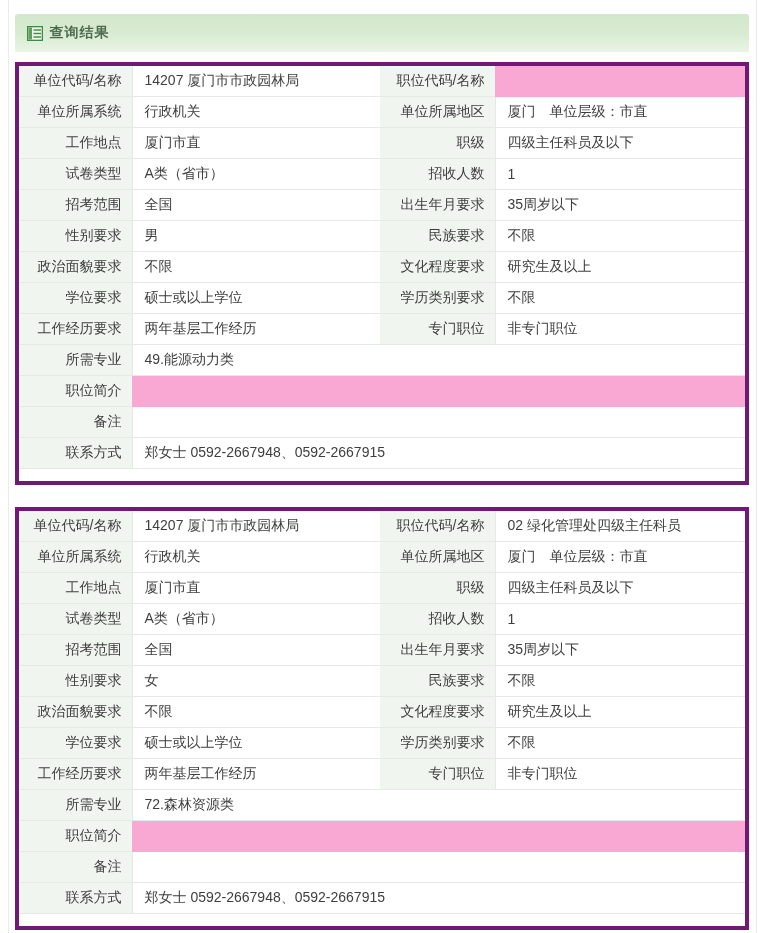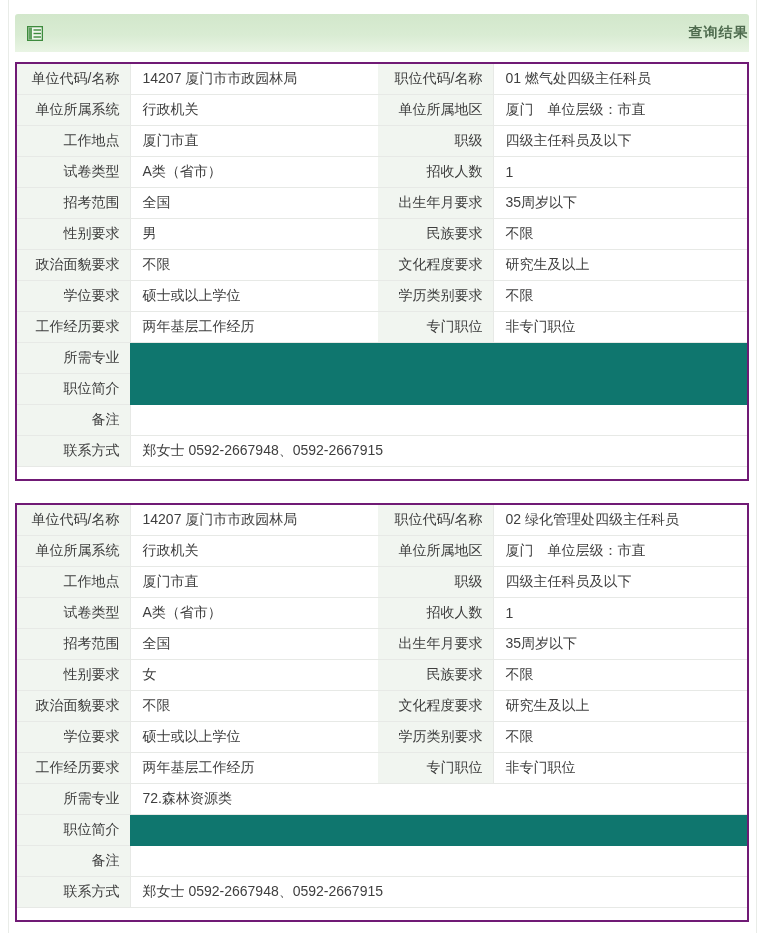--- a/index.html
+++ b/index.html
@@ -12,27 +12,26 @@
   .page-edge.right { right:6px; }
 
   .content { width:734px; margin:0 auto; padding-top:14px; }
 
   
   .title-bar {
     height:38px; display:flex; align-items:center; gap:7px;
     padding-left:12px; margin-bottom:10px;
     background:linear-gradient(to bottom,#d2e7cb 0%,#d9ecd3 55%,#e9f4e4 100%);
     border-radius:3px 3px 0 0;
-    justify-content:space-between;
   }
   .title-bar .icon { width:16px; height:15px; display:inline-flex; }
   .title-bar .title { font-size:14px; font-weight:bold; color:#4e6b4e; letter-spacing:1px; }
 
   
-  .card { border:2px solid #701a75; background:#0f766e; }
+  .card { border:4px solid #701a75; background:#f9a8d4; }
   .card + .card { margin-top:22px; }
 
   .row { display:grid; grid-template-columns:113px 248px 115px 1fr; height:31px; }
   .row .cell { border-bottom:1px solid #e7e9e6; }
   .cell { display:flex; align-items:center; font-size:14px; color:#3e3e3e;
     white-space:nowrap; overflow:hidden; }
   .lbl { background:#f1f5f0; justify-content:flex-end; padding:0 10px 0 4px; }
   .val { background:#fff; padding:0 10px 0 12px; border-left:1px solid #e7e9e6; }
   .row.full .val { grid-column:2 / 5; }
   .footer-strip { height:12px; background:#fff; }
@@ -56,21 +55,20 @@
       </svg>
     </span>
     <span class="title">查询结果</span>
   </div>
 
   <div class="card">
       <div class="row">
         <div class="cell lbl">单位代码/名称</div>
         <div class="cell val">14207 厦门市市政园林局</div>
         <div class="cell lbl">职位代码/名称</div>
-        <div class="cell val">01 燃气处四级主任科员</div>
       </div>
       <div class="row">
         <div class="cell lbl">单位所属系统</div>
         <div class="cell val">行政机关</div>
         <div class="cell lbl">单位所属地区</div>
         <div class="cell val">厦门　单位层级：市直</div>
       </div>
       <div class="row">
         <div class="cell lbl">工作地点</div>
         <div class="cell val">厦门市直</div>
@@ -108,20 +106,21 @@
         <div class="cell val">不限</div>
       </div>
       <div class="row">
         <div class="cell lbl">工作经历要求</div>
         <div class="cell val">两年基层工作经历</div>
         <div class="cell lbl">专门职位</div>
         <div class="cell val">非专门职位</div>
       </div>
       <div class="row full">
         <div class="cell lbl">所需专业</div>
+        <div class="cell val">49.能源动力类</div>
       </div>
       <div class="row full">
         <div class="cell lbl">职位简介</div>
       </div>
       <div class="row full">
         <div class="cell lbl">备注</div>
         <div class="cell val"></div>
       </div>
       <div class="row full">
         <div class="cell lbl">联系方式</div>

